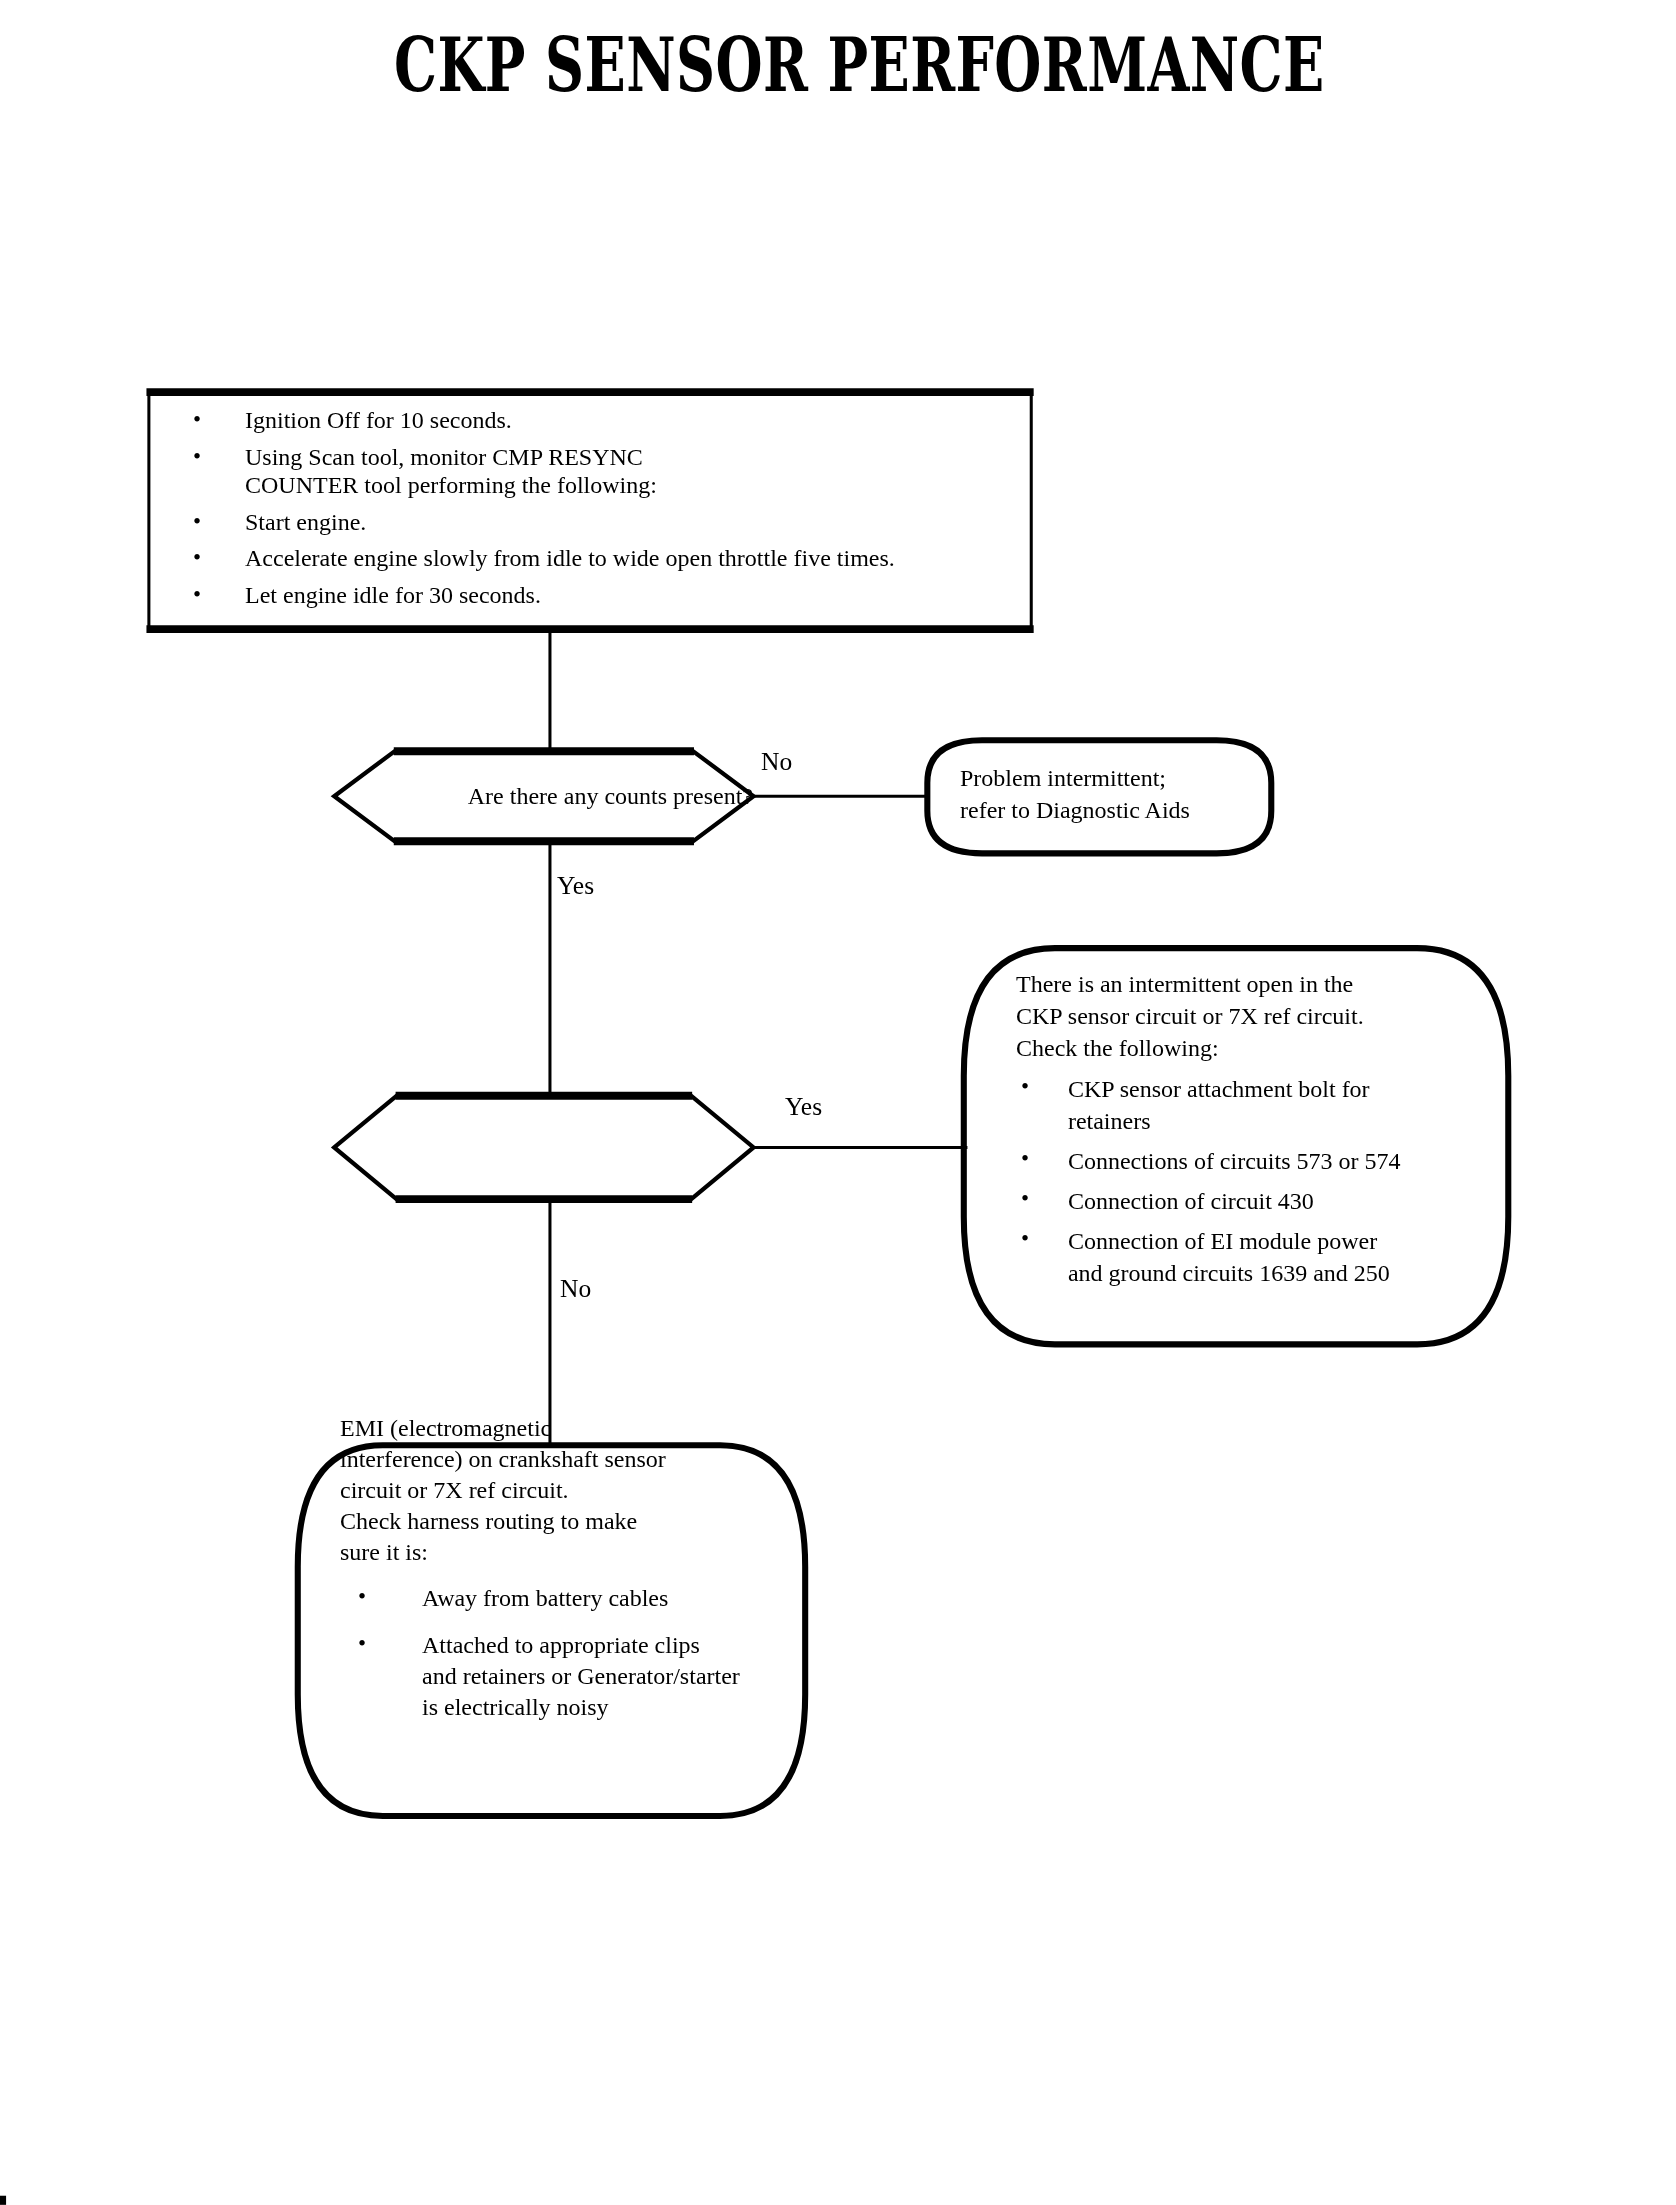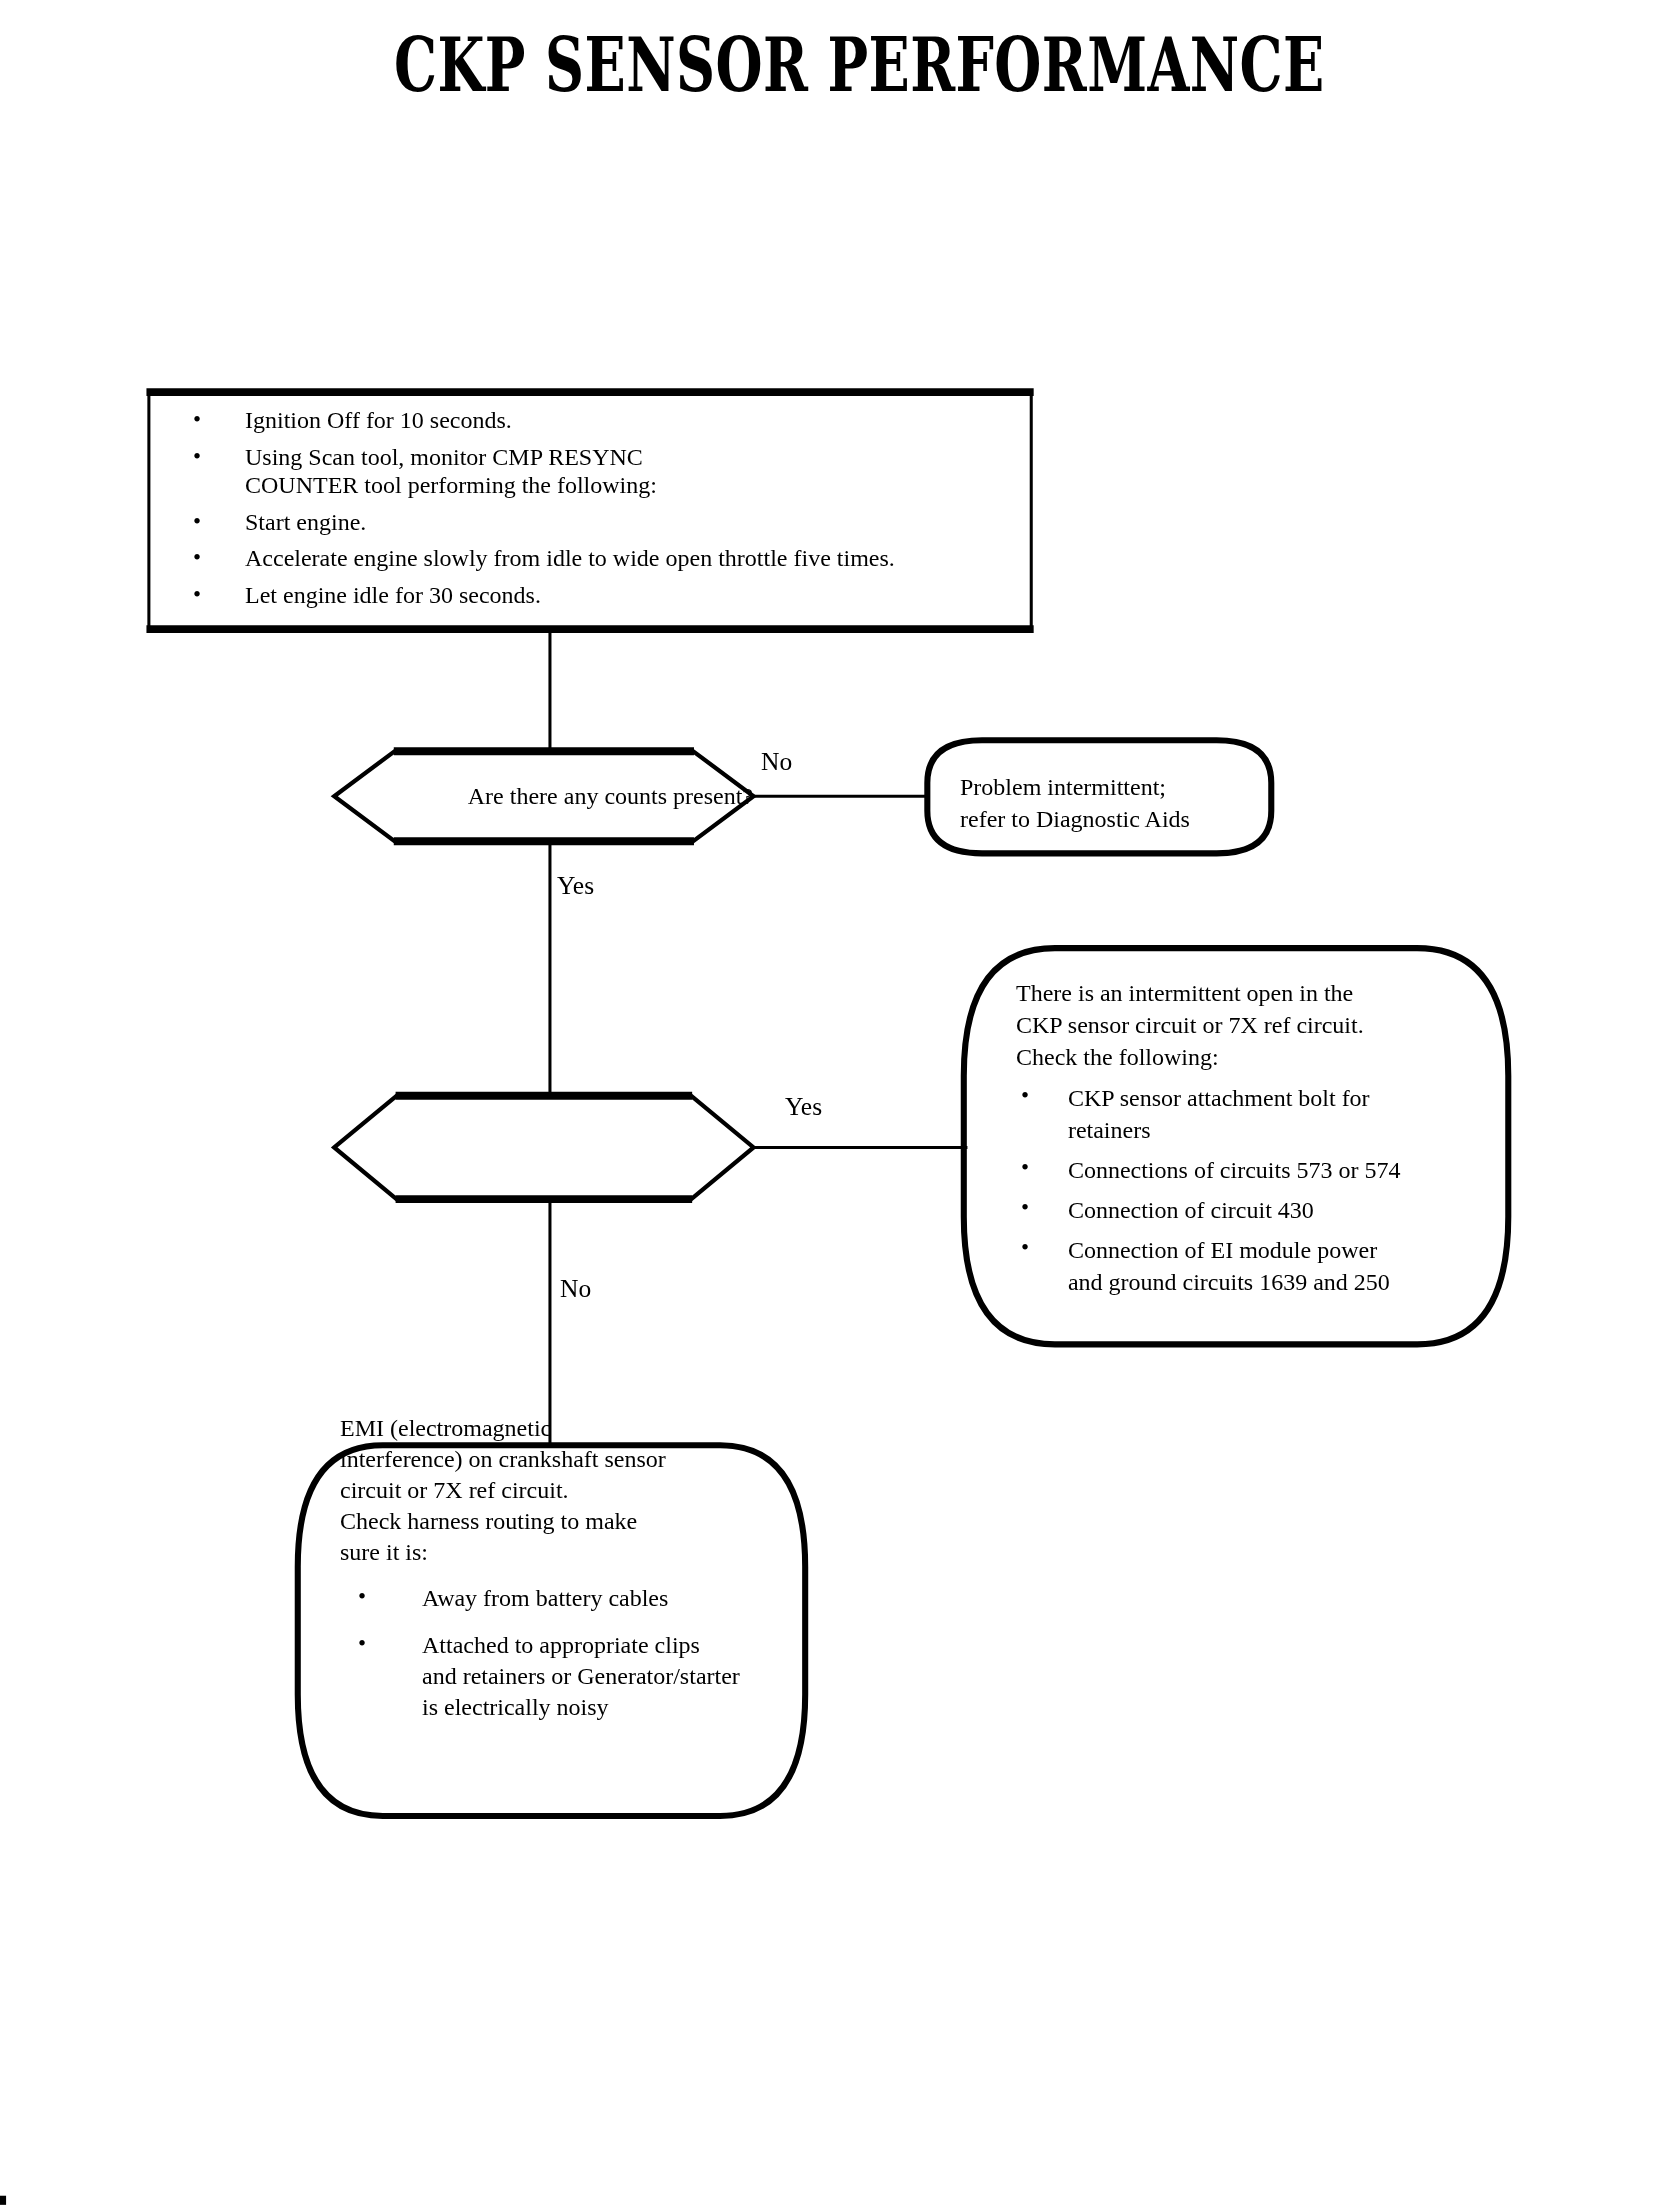--- a/index.html
+++ b/index.html
@@ -23,21 +23,21 @@
     letter-spacing:0.6px;
   }
   .flow{left:0;top:0;width:1676px;height:2205px;}
   .flow *{fill:none;stroke:#000000;}
   .s5{stroke-width:5px;}
   .s7{stroke-width:7px;}
   .s10{stroke-width:10px;}
   .s13{stroke-width:13px;}
   .mark{fill:#000;stroke:none;}
   .t{font-size:24px;line-height:28.6px;}
-  .t53{line-height:32px;margin-top:9px;}
+  .t53{line-height:32px;}
   .t51{line-height:31px;}
   .lbl{font-size:25.5px;line-height:28px;}
   .list{display:flex;flex-direction:column;row-gap:8px;}
   .list.g26{row-gap:16px;}
   .li{display:flex;align-items:flex-start;}
   .li .b{flex:0 0 52px;font-size:23px;line-height:28.6px;}
   .li .b.w78{flex-basis:47px;}
   .li .b.w105{flex-basis:64px;}
   .center{text-align:right;}
 </style>

